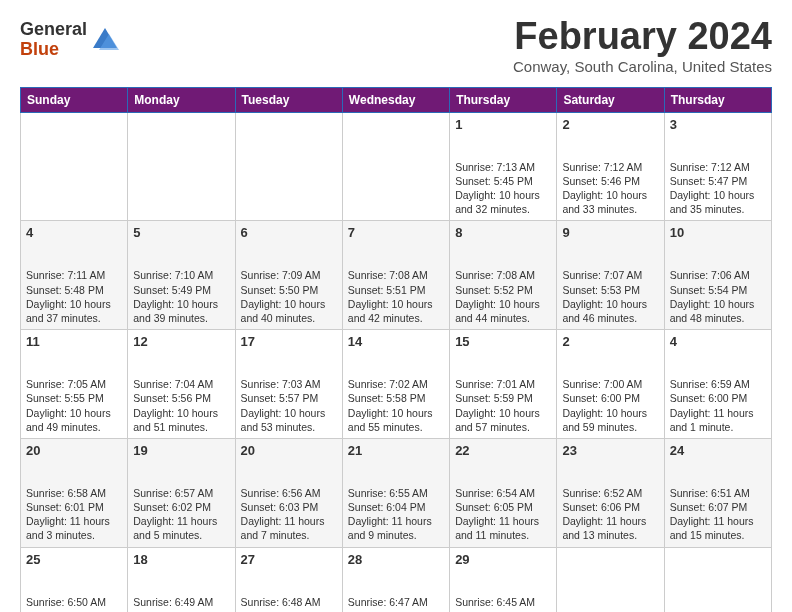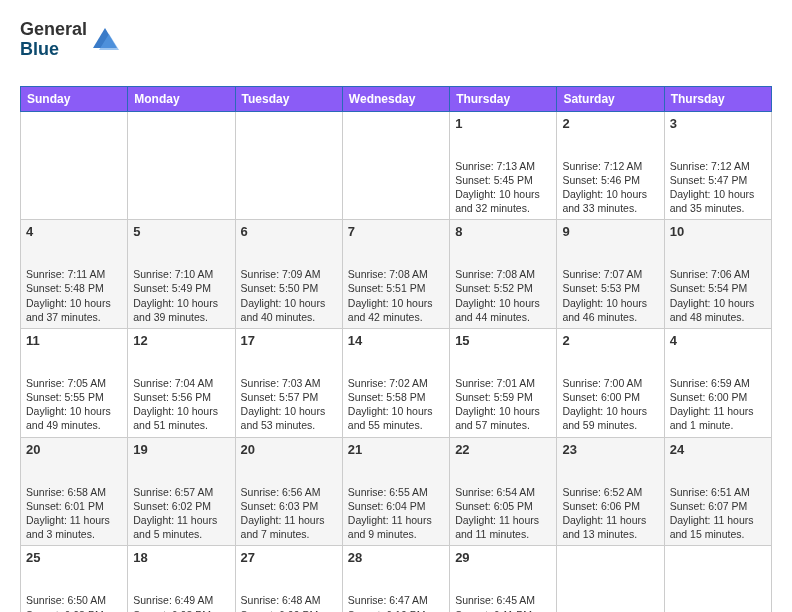--- a/index.html
+++ b/index.html
@@ -7,41 +7,41 @@
       font-family: Arial, sans-serif;
       background: #fff;
       width: 792px;
       min-height: 612px;
       padding: 16px 20px;
     }
     .header-area {
       display: flex;
       justify-content: space-between;
       align-items: flex-start;
-      margin-bottom: 26px;
+      margin-bottom: 12px;
     }
     .logo {
       display: flex;
       align-items: center;
       margin-top: 4px;
     }
     .logo-text {
       display: flex;
       flex-direction: column;
       line-height: 1.1;
     }
     .logo-general {
       font-size: 18px;
       font-weight: bold;
       color: #333;
     }
     .logo-blue {
       font-size: 18px;
       font-weight: bold;
-      color: #0c4a6e;
+      color: #c2410c;
     }
     .logo-icon {
       width: 28px;
       height: 28px;
       margin-left: 4px;
     }
     .title-area {
       text-align: right;
     }
     .month-title {
@@ -53,21 +53,21 @@
     .location-title {
       font-size: 15px;
       color: #555;
     }
     .calendar-table {
       width: 100%;
       border-collapse: collapse;
       font-size: 11px;
     }
     .calendar-table th {
-      background-color: #8b5cf6;
+      background-color: #701a75;
       color: #fff;
       text-align: left;
       padding: 5px 6px;
       font-size: 12px;
       font-weight: bold;
       border: 1px solid #2a6ab8;
     }
     .calendar-table td {
       border: 1px solid #ccc;
       vertical-align: top;
@@ -102,20 +102,24 @@
   <div class="logo">
     <div class="logo-text">
       <span class="logo-general">General</span>
       <span class="logo-blue">Blue</span>
     </div>
     <svg class="logo-icon" viewBox="0 0 28 28">
       <polygon points="14,2 26,22 2,22" fill="#3a7bc8"></polygon>
       <polygon points="18,8 28,24 8,24" fill="#5a9fe8" opacity="0.6"></polygon>
     </svg>
   </div>
+  <div class="title-area">
+    <div class="month-title">February 2024</div>
+    <div class="location-title">Conway, South Carolina, United States</div>
+  </div>
 </div>
 
 <table class="calendar-table">
   <thead>
     <tr>
     <th>Sunday</th>
         <th>Monday</th>
         <th>Tuesday</th>
         <th>Wednesday</th>
         <th>Thursday</th>

